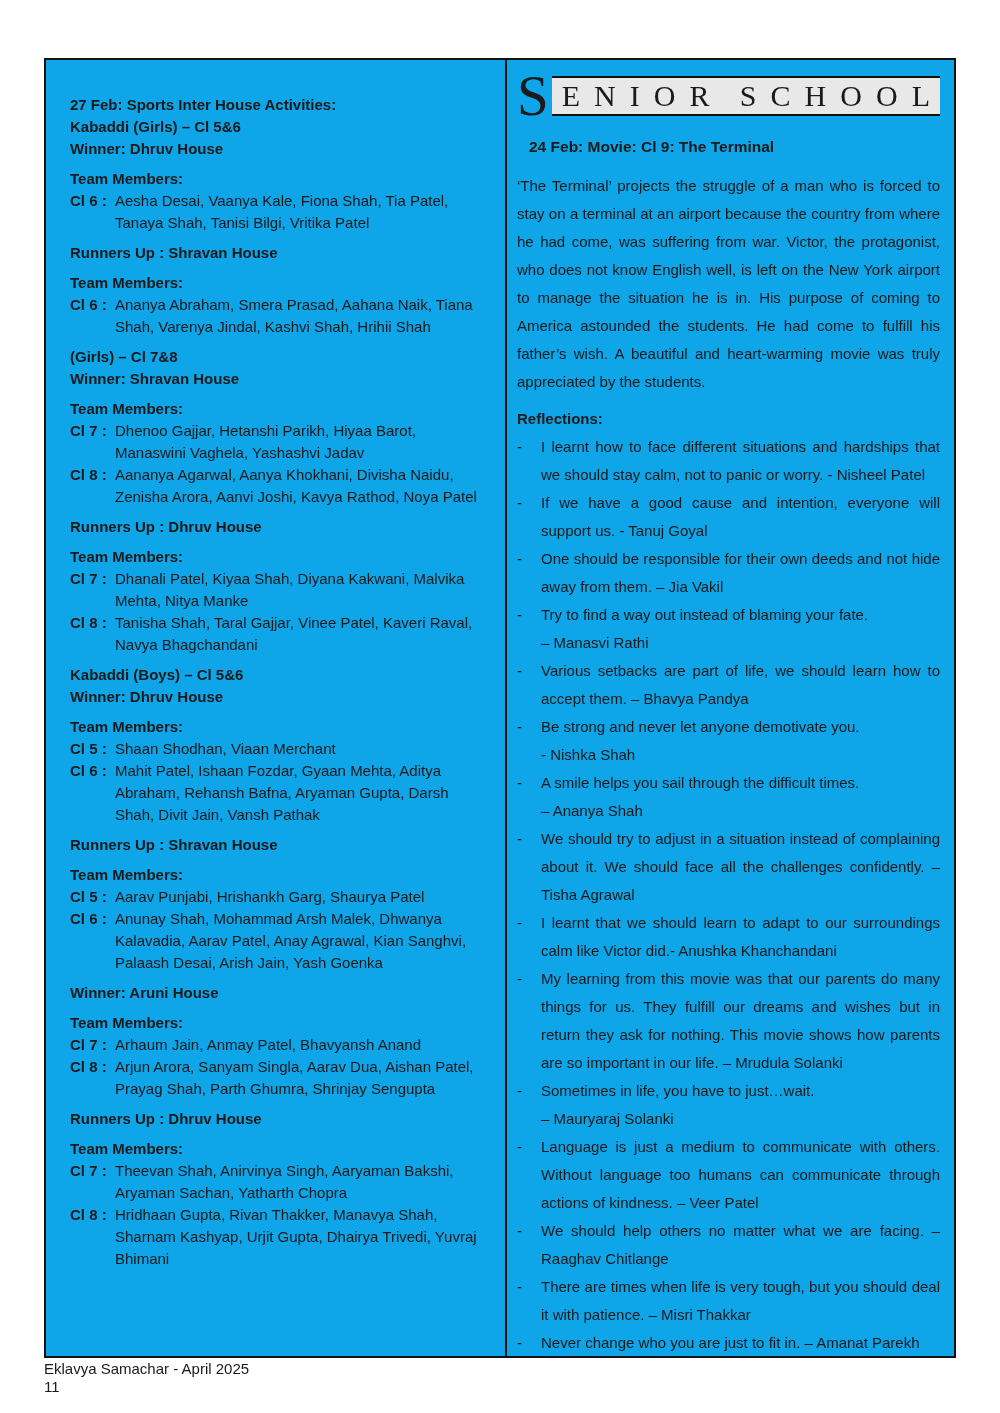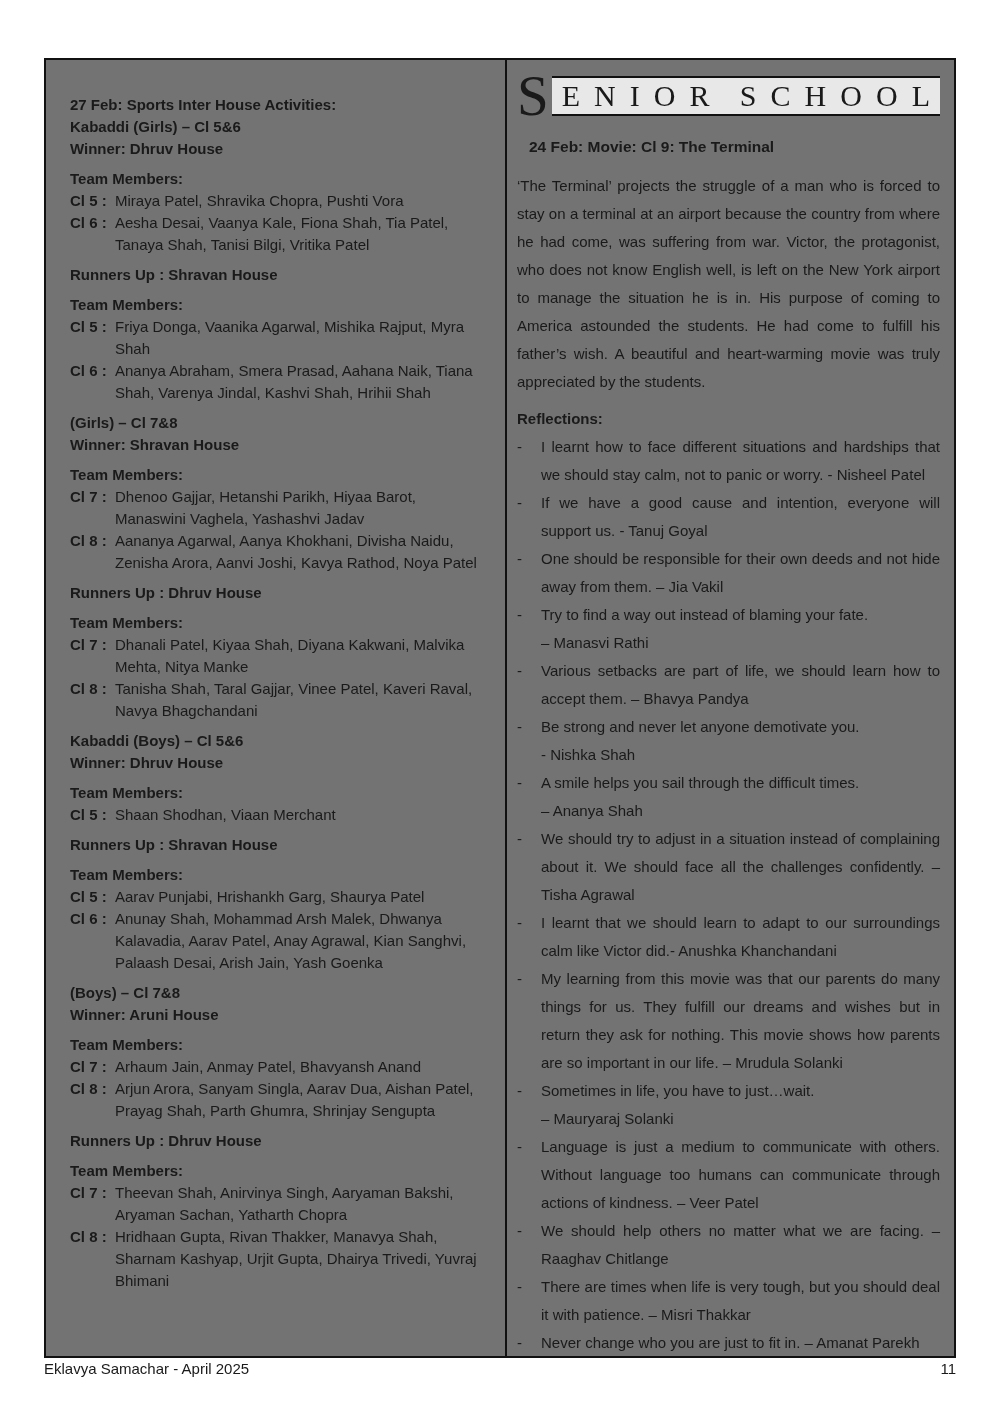--- a/index.html
+++ b/index.html
@@ -17,21 +17,21 @@
     position:relative;
     overflow:hidden;
   }
   .frame{
     position:absolute;
     left:44px; top:58px;
     width:912px; height:1300px;
     border:2px solid var(--border);
     display:flex;
     overflow:hidden;
-    background:#737373;
+    background:#0ea5e9;
   }
   
   .col-left{
     width:459px;
     padding:34px 16px 0 24px;
     font-size:15px;
     line-height:22px;
     overflow:hidden;
   }
   .block{ margin-top:8px; }
@@ -108,46 +108,45 @@
   }
   
   .footer{
     position:absolute;
     left:44px; top:1360px;
     width:912px;
     display:flex;
     justify-content:space-between;
     font-size:15px;
     line-height:18px;
+    flex-direction:column;
   }
 </style>
 </head>
 <body>
 
 <div class="page">
 
   <div class="frame">
 
     <div class="col-left">
         <div class="block heading">
           <div class="h-line">27 Feb: Sports Inter House Activities:</div>
           <div class="h-line">Kabaddi (Girls) – Cl 5&amp;6</div>
           <div class="h-line">Winner: Dhruv House</div>
         </div>
         <div class="block team">
           <div class="h-line">Team Members:</div>
-          <div class="entry"><span class="lbl">Cl 5 :</span><span class="names">Miraya Patel, Shravika Chopra, Pushti Vora</span></div>
           <div class="entry"><span class="lbl">Cl 6 :</span><span class="names">Aesha Desai, Vaanya Kale, Fiona Shah, Tia Patel, Tanaya Shah, Tanisi Bilgi, Vritika Patel</span></div>
         </div>
         <div class="block heading">
           <div class="h-line">Runners Up : Shravan House</div>
         </div>
         <div class="block team">
           <div class="h-line">Team Members:</div>
-          <div class="entry"><span class="lbl">Cl 5 :</span><span class="names">Friya Donga, Vaanika Agarwal, Mishika Rajput, Myra Shah</span></div>
           <div class="entry"><span class="lbl">Cl 6 :</span><span class="names">Ananya Abraham, Smera Prasad, Aahana Naik, Tiana Shah, Varenya Jindal, Kashvi Shah, Hrihii Shah</span></div>
         </div>
         <div class="block heading">
           <div class="h-line">(Girls) – Cl 7&amp;8</div>
           <div class="h-line">Winner: Shravan House</div>
         </div>
         <div class="block team">
           <div class="h-line">Team Members:</div>
           <div class="entry"><span class="lbl">Cl 7 :</span><span class="names">Dhenoo Gajjar, Hetanshi Parikh, Hiyaa Barot, Manaswini Vaghela, Yashashvi Jadav</span></div>
           <div class="entry"><span class="lbl">Cl 8 :</span><span class="names">Aananya Agarwal, Aanya Khokhani, Divisha Naidu, Zenisha Arora, Aanvi Joshi, Kavya Rathod, Noya Patel</span></div>
@@ -160,31 +159,31 @@
           <div class="entry"><span class="lbl">Cl 7 :</span><span class="names">Dhanali Patel, Kiyaa Shah, Diyana Kakwani, Malvika Mehta, Nitya Manke</span></div>
           <div class="entry"><span class="lbl">Cl 8 :</span><span class="names">Tanisha Shah, Taral Gajjar, Vinee Patel, Kaveri Raval, Navya Bhagchandani</span></div>
         </div>
         <div class="block heading">
           <div class="h-line">Kabaddi (Boys) – Cl 5&amp;6</div>
           <div class="h-line">Winner: Dhruv House</div>
         </div>
         <div class="block team">
           <div class="h-line">Team Members:</div>
           <div class="entry"><span class="lbl">Cl 5 :</span><span class="names">Shaan Shodhan, Viaan Merchant</span></div>
+          <div class="entry"><span class="lbl">Cl 6 :</span><span class="names">Mahit Patel, Ishaan Fozdar, Gyaan Mehta, Aditya Abraham, Rehansh Bafna, Aryaman Gupta, Darsh Shah, Divit Jain, Vansh Pathak</span></div>
         </div>
         <div class="block heading">
           <div class="h-line">Runners Up : Shravan House</div>
         </div>
         <div class="block team">
           <div class="h-line">Team Members:</div>
           <div class="entry"><span class="lbl">Cl 5 :</span><span class="names">Aarav Punjabi, Hrishankh Garg, Shaurya Patel</span></div>
           <div class="entry"><span class="lbl">Cl 6 :</span><span class="names">Anunay Shah, Mohammad Arsh Malek, Dhwanya Kalavadia, Aarav Patel, Anay Agrawal, Kian Sanghvi, Palaash Desai, Arish Jain, Yash Goenka</span></div>
         </div>
         <div class="block heading">
-          <div class="h-line">(Boys) – Cl 7&amp;8</div>
           <div class="h-line">Winner: Aruni House</div>
         </div>
         <div class="block team">
           <div class="h-line">Team Members:</div>
           <div class="entry"><span class="lbl">Cl 7 :</span><span class="names">Arhaum Jain, Anmay Patel, Bhavyansh Anand</span></div>
           <div class="entry"><span class="lbl">Cl 8 :</span><span class="names">Arjun Arora, Sanyam Singla, Aarav Dua, Aishan Patel, Prayag Shah, Parth Ghumra, Shrinjay Sengupta</span></div>
         </div>
         <div class="block heading">
           <div class="h-line">Runners Up : Dhruv House</div>
         </div>

